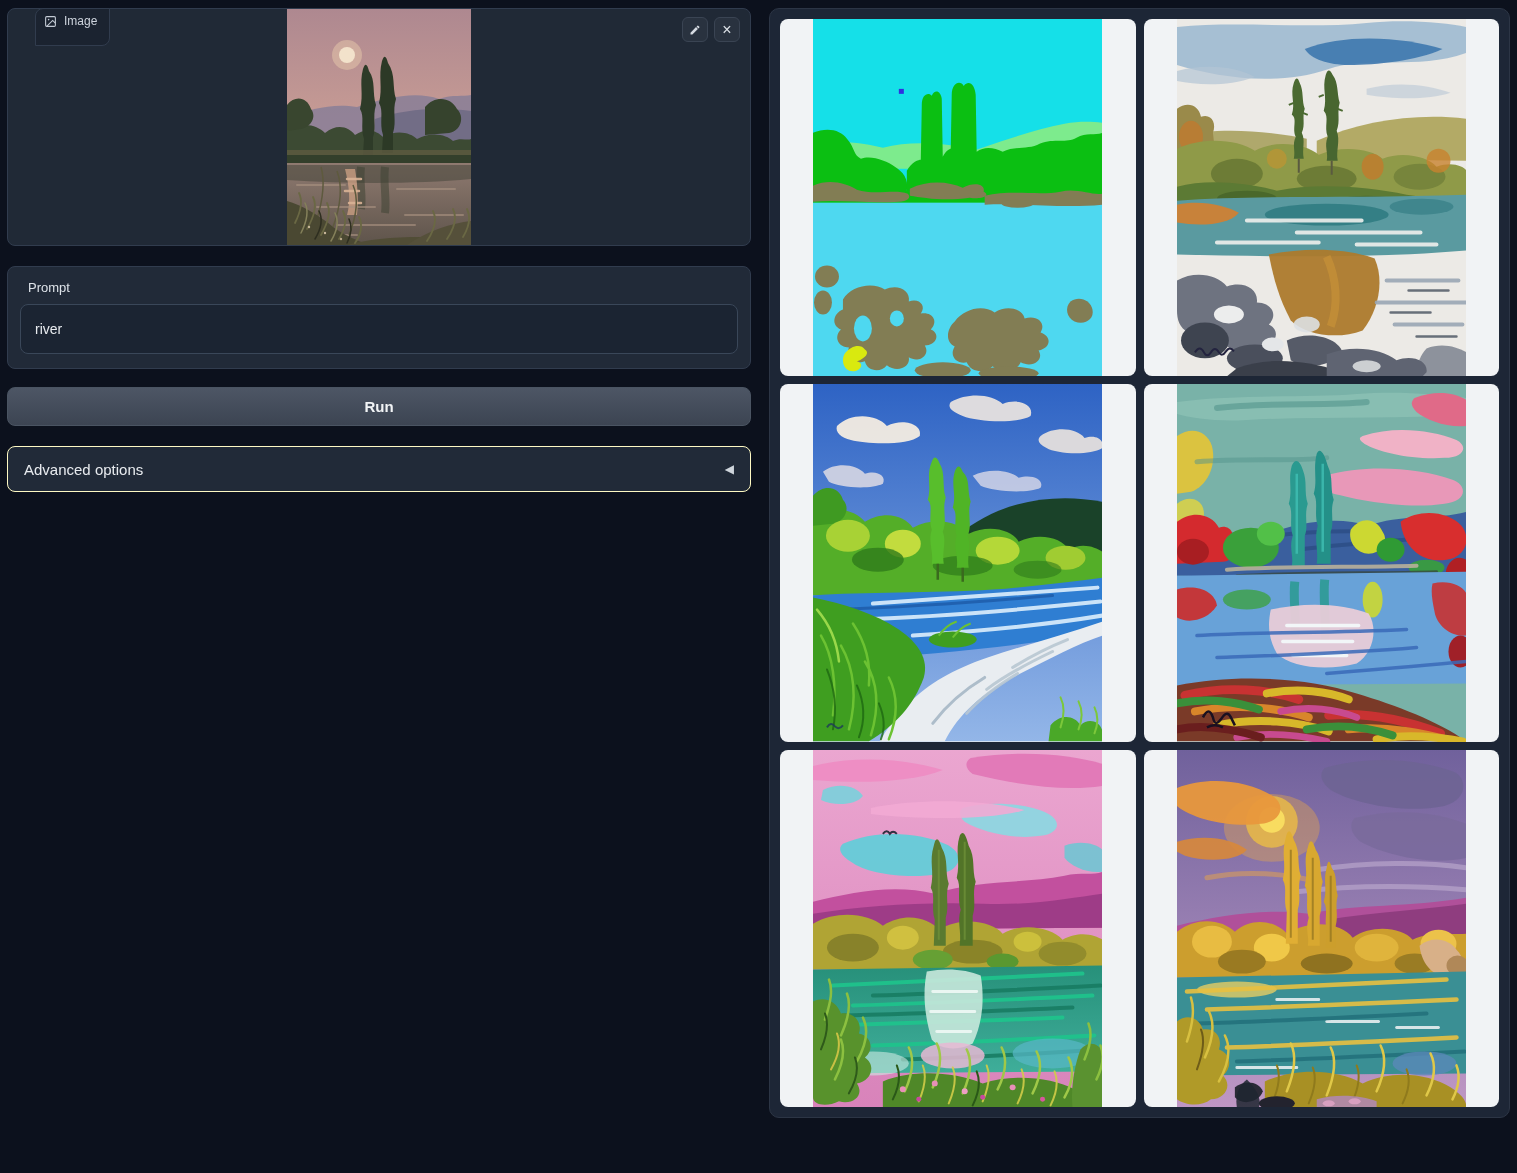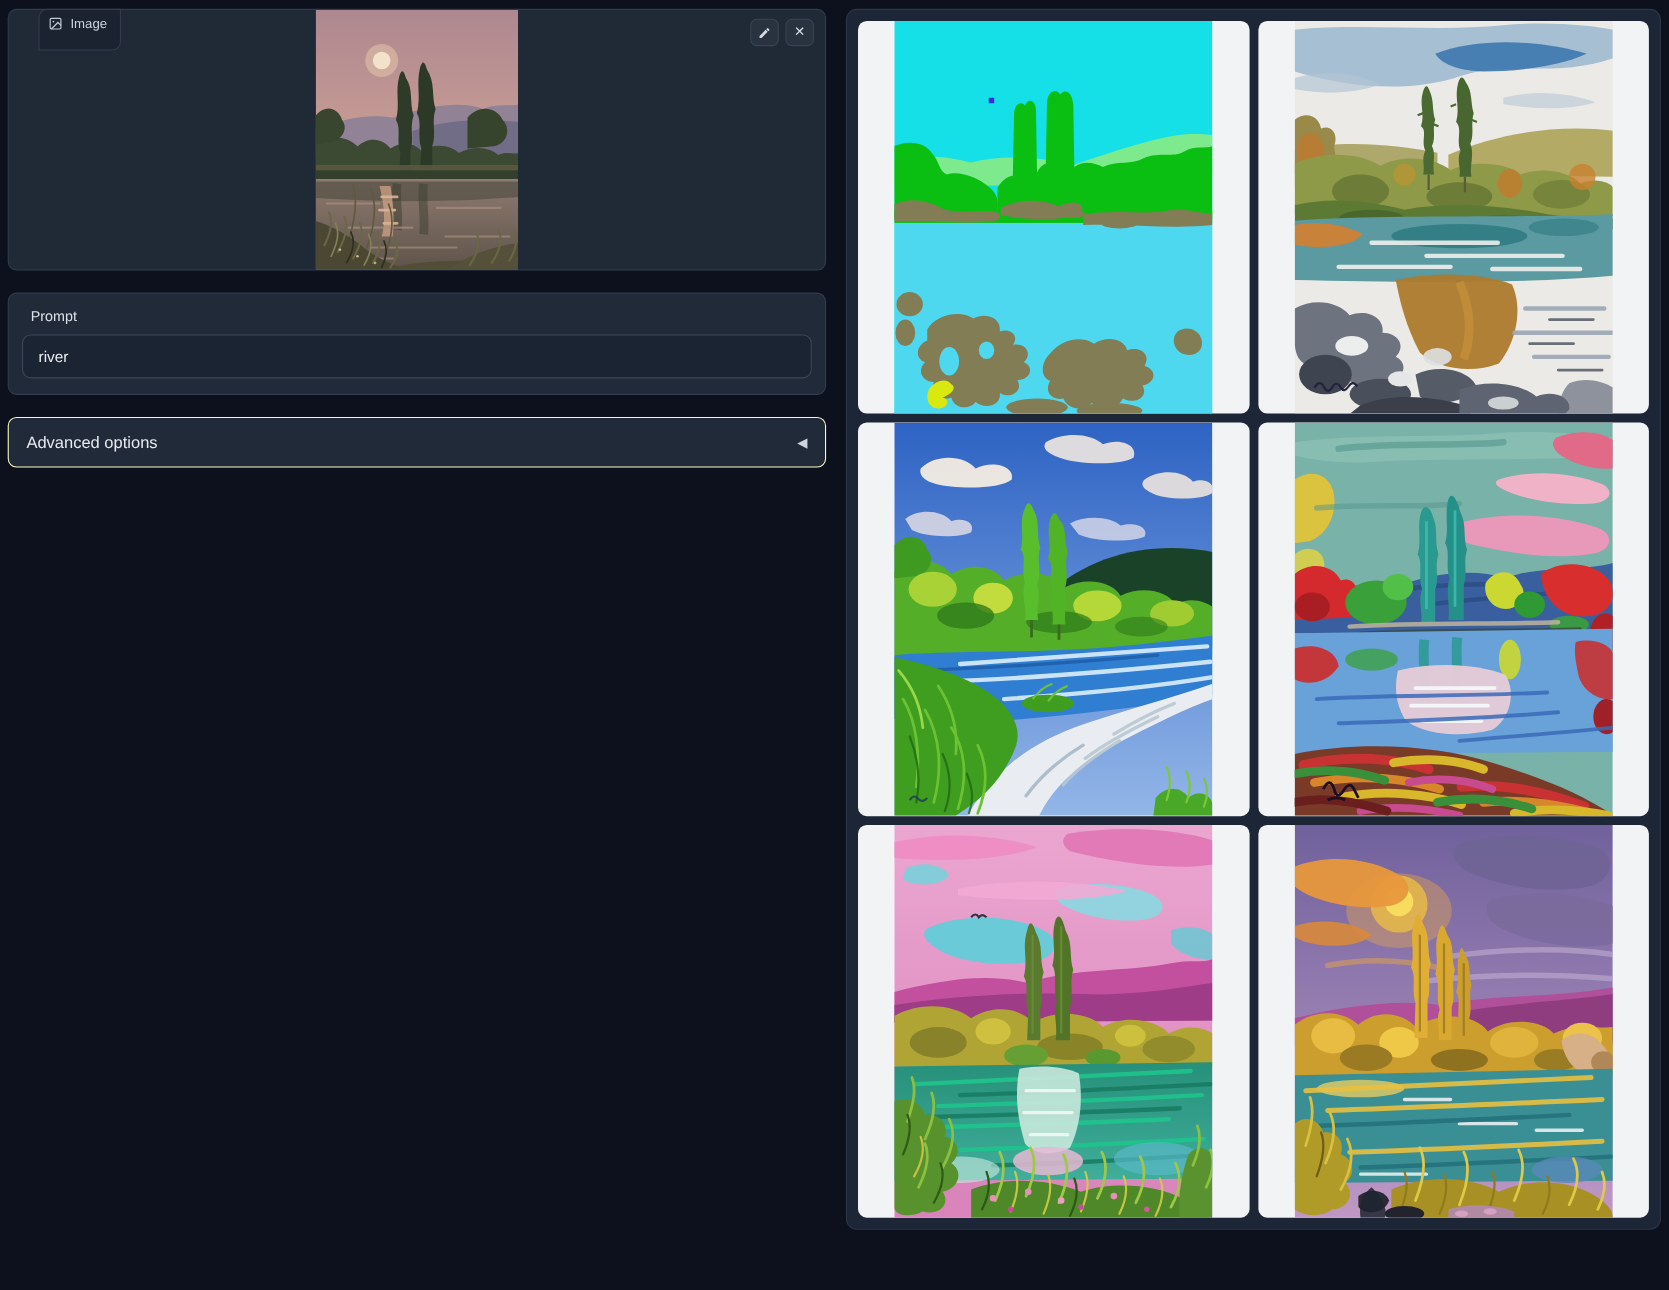--- a/index.html
+++ b/index.html
@@ -16,21 +16,21 @@
   .img-label{position:absolute;top:-1px;left:-1px;display:flex;align-items:center;gap:7px;
     background:#1b2330;border:1px solid #313c4e;border-radius:8px 0 8px 0;
     padding:5px 12px 17px 8px;font-size:12px;color:#cdd3dc;z-index:2;margin-left:28px;}
   .img-actions{position:absolute;top:8px;right:10px;display:flex;gap:6px;z-index:2;}
   .icon-btn{width:26px;height:25px;border-radius:6px;background:#29323f;border:1px solid #3a4453;
     color:#dbe0e6;font-size:16px;line-height:1;display:flex;align-items:center;justify-content:center;
     cursor:pointer;padding:0;font-family:inherit;}
   .uploaded-image{height:236px;display:flex;align-items:center;justify-content:center;cursor:pointer;}
   .prompt-panel{margin-top:20px;padding:13px 12px 14px;}
   .prompt-label{display:block;font-size:13px;color:#dde2e8;margin:0 0 9px 8px;}
-  .prompt-input{width:100%;box-sizing:border-box;height:40px;background:#1b2432;border:1px solid #3a4759;
+  .prompt-input{width:100%;box-sizing:border-box;height:50px;background:#1b2432;border:1px solid #3a4759;
     border-radius:8px;color:#e8ebef;font-size:14px;padding:0 14px;font-family:inherit;outline:none;}
   .run-btn{margin-top:18px;width:100%;height:39px;border-radius:8px;border:1px solid #4a5462;
     background:linear-gradient(180deg,#4d5665 0%,#3c4452 100%);
     color:#f2f4f6;font-weight:700;font-size:15px;font-family:inherit;cursor:pointer;}
   .accordion{margin-top:20px;height:46px;background:#212a38;border:1px solid #fef9c3;border-radius:8px;
     display:flex;align-items:center;justify-content:space-between;padding:0 16px;
     font-size:15px;color:#e8ebef;cursor:pointer;box-sizing:border-box;}
   .tri{font-size:12px;color:#cfd5dc;}
   .gallery{flex:1;height:1110px;border:1px solid #2c3545;background:#1d2636;border-radius:10px;
     display:grid;grid-template-columns:1fr 1fr;grid-template-rows:1fr 1fr 1fr;gap:8px;padding:10px;box-sizing:border-box;}
@@ -116,20 +116,21 @@
         </div>
       </div>
 
       
       <div class="panel prompt-panel">
         <label class="prompt-label">Prompt</label>
         <input class="prompt-input" type="text" value="river" style="">
       </div>
 
       
+      <button class="run-btn">Run</button>
 
       
       <div class="accordion">
         <span>Advanced options</span>
         <span class="tri">◀</span>
       </div>
     </div>
 
     <div class="gallery">
 

